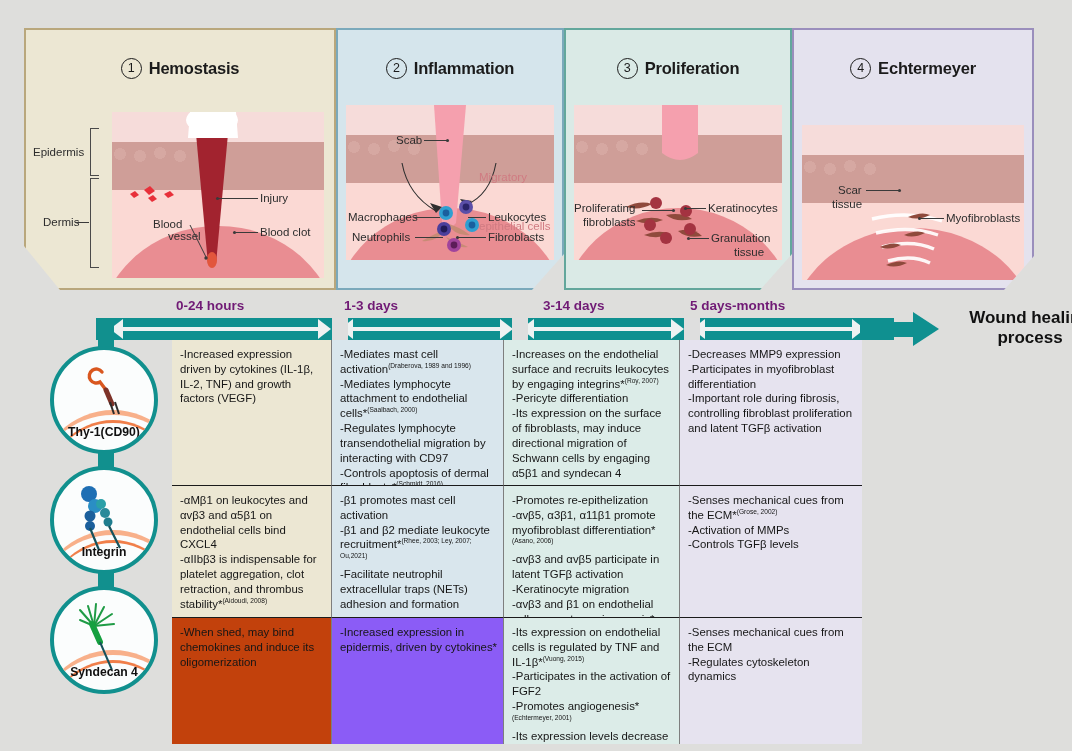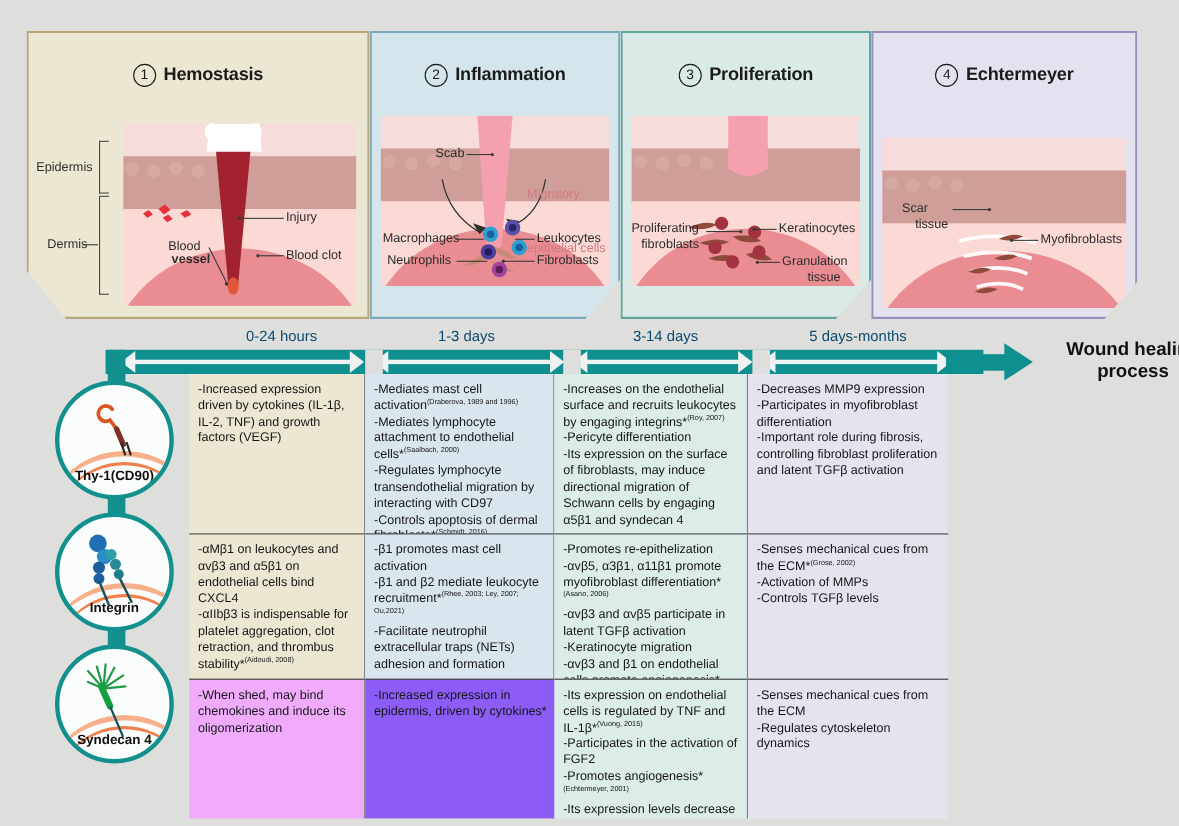--- a/index.html
+++ b/index.html
@@ -54,22 +54,22 @@
   .lbl { position:absolute; font-size:11.5px; color:#2d2d2d; line-height:1.12; white-space:nowrap; }
   .lbl.pink { color:#d07b82; }
   .ln { position:absolute; background:#3a3a3a; height:1px; }
   .dot { position:absolute; width:3px; height:3px; border-radius:50%; background:#3a3a3a; }
 
   
   .brk { position:absolute; border:1.3px solid #4a4a4a; border-right:none; width:9px; }
 
   
   .tl-label {
-    position:absolute; font-size:13.5px; font-weight:normal; color:#0c4a6e;
-    text-align:center; top:298px;
+    position:absolute; font-size:13.5px; font-weight:bold; color:#701a75;
+    top:298px;
   }
   .tl-bar { position:absolute; left:96px; top:318px; height:22px; right:178px; background:#0f9090; }
   .tl-notch { position:absolute; top:318px; height:22px; width:16px; background:#dedede; }
   .arr-l, .arr-r { position:absolute; top:319px; width:0; height:0; }
   .arr-l { border-top:10px solid transparent; border-bottom:10px solid transparent; border-right:13px solid #eef2f2; }
   .arr-r { border-top:10px solid transparent; border-bottom:10px solid transparent; border-left:13px solid #eef2f2; }
   .tl-inner { position:absolute; top:327px; height:4px; background:#eef2f2; }
   .bigarrow-shaft { position:absolute; left:860px; top:322px; width:56px; height:15px; background:#0f9090; }
   .bigarrow-head { position:absolute; left:913px; top:312px; width:0;height:0;
      border-top:17px solid transparent; border-bottom:17px solid transparent; border-left:26px solid #0f9090; }
@@ -128,21 +128,21 @@
 
     <div class="brk" style="left:64px; top:98px; height:48px;"></div>
     <div class="brk" style="left:64px; top:148px; height:90px;"></div>
     <div class="lbl" style="left:7px; top:116px;">Epidermis</div>
     <div class="lbl" style="left:17px; top:186px;">Dermis</div>
     <div class="ln" style="left:49px; top:192px; width:14px;"></div>
     <div class="lbl" style="left:234px; top:162px;">Injury</div>
     <div class="ln" style="left:192px; top:168px; width:40px;"></div>
       <div class="dot" style="left:190px; top:167px;"></div>
     <div class="lbl" style="left:127px; top:188px;">Blood</div>
-    <div class="lbl" style="left:130px; top:200px;font-weight:bold;">vessel</div>
+    <div class="lbl" style="left:142px; top:200px;">vessel</div>
     <svg style="position:absolute;left:0;top:0;width:100%;height:100%;pointer-events:none">
       <path d="M164,195 L180,227" stroke="#3a3a3a" stroke-width="1" fill="none"></path>
       <circle cx="180" cy="228" r="1.7" fill="#3a3a3a"></circle>
     </svg>
     <div class="lbl" style="left:234px; top:196px;">Blood clot</div>
     <div class="ln" style="left:210px; top:202px; width:22px;"></div>
       <div class="dot" style="left:207px; top:201px;"></div>
   </div>
 
   <div class="panel" id="p1" style="left:336px; width:228px; background:#d5e5ec; border-color:#7ba9bb;
@@ -262,32 +262,32 @@
             <path d="M86,136 q24,-7 42,2"></path>
         </g>
         <g fill="#8f4a3c">
           <path d="M106,92 q14,-6 22,-2 q-12,6 -22,2"></path>
           <path d="M102,110 q13,-6 21,-2 q-12,6 -21,2"></path>
           <path d="M78,122 q13,-6 21,-2 q-12,6 -21,2"></path>
           <path d="M84,140 q13,-6 21,-2 q-12,6 -21,2"></path>
         </g>
       </svg>
     </div>
-    <div class="lbl" style="left:26px; top:154px;">Scar</div>
+    <div class="lbl" style="left:44px; top:154px;">Scar</div>
     <div class="lbl" style="left:38px; top:168px;">tissue</div>
     <div class="ln" style="left:72px; top:160px; width:34px;"></div>
       <div class="dot" style="left:104px;top:159px;"></div>
     <div class="lbl" style="left:152px; top:182px;">Myofibroblasts</div>
     <div class="ln" style="left:127px; top:188px; width:23px;"></div>
       <div class="dot" style="left:124px;top:187px;"></div>
   </div>
 
   <div class="tl-label" style="left:176px; width:160px;">0-24 hours</div>
   <div class="tl-label" style="left:344px; width:160px;">1-3 days</div>
-  <div class="tl-label" style="left:520px; width:170px;">3-14 days</div>
+  <div class="tl-label" style="left:543px; width:170px;">3-14 days</div>
   <div class="tl-label" style="left:690px; width:180px;">5 days-months</div>
 
   <div class="tl-bar"></div>
 
   <div class="tl-inner" style="left:122px; width:198px;"></div>
   <div class="arr-l" style="left:110px;"></div>
   <div class="arr-r" style="left:318px;"></div>
   <div class="tl-inner" style="left:352px; width:150px;"></div>
   <div class="arr-l" style="left:340px;"></div>
   <div class="arr-r" style="left:500px;"></div>
@@ -359,19 +359,19 @@
     <div class="cell" style="left:0;   top:0;   width:160px; height:146px; background:#ece7d3; border-right:1.5px solid #7e7e7e; border-bottom:1.5px solid #1b1b1b;">-Increased expression driven by cytokines (IL-1β, IL-2, TNF) and growth factors (VEGF)</div>
     <div class="cell" style="left:160px; top:0; width:172px; height:146px; background:#d9e6ed; border-right:1.5px solid #7e7e7e; border-bottom:1.5px solid #1b1b1b;">-Mediates mast cell activation<sup class="cite">(Draberova, 1989 and 1996)</sup><br>-Mediates lymphocyte attachment to endothelial cells*<sup class="cite">(Saalbach, 2000)</sup><br>-Regulates  lymphocyte transendothelial migration by interacting with CD97<br>-Controls apoptosis of dermal fibroblasts*<sup class="cite">(Schmidt, 2016)</sup></div>
     <div class="cell" style="left:332px; top:0; width:176px; height:146px; background:#dcece8; border-right:1.5px solid #7e7e7e; border-bottom:1.5px solid #1b1b1b;">-Increases on the endothelial surface and recruits leukocytes by engaging integrins*<sup class="cite">(Roy, 2007)</sup><br>-Pericyte differentiation<br>-Its  expression on the surface of fibroblasts, may induce directional migration of Schwann cells by engaging α5β1 and syndecan 4</div>
     <div class="cell" style="left:508px; top:0; width:182px; height:146px; background:#e6e3ef; border-bottom:1.5px solid #1b1b1b;">-Decreases MMP9 expression<br>-Participates in myofibroblast differentiation<br>-Important role during fibrosis, controlling fibroblast proliferation and latent TGFβ activation</div>
 
     <div class="cell" style="left:0;   top:146px; width:160px; height:132px; background:#ece7d3; border-right:1.5px solid #7e7e7e; border-bottom:1.5px solid #1b1b1b;">-αMβ1 on leukocytes and αvβ3 and α5β1 on endothelial cells bind CXCL4<br>-αIIbβ3 is indispensable for platelet aggregation, clot retraction, and thrombus stability*<sup class="cite">(Aidoudi, 2008)</sup></div>
     <div class="cell" style="left:160px; top:146px; width:172px; height:132px; background:#d9e6ed; border-right:1.5px solid #7e7e7e; border-bottom:1.5px solid #1b1b1b;">-β1 promotes mast cell activation<br>-β1 and β2 mediate leukocyte recruitment*<sup class="cite">(Rhee, 2003; Ley, 2007; Ou,2021)</sup><br>-Facilitate neutrophil extracellular traps (NETs) adhesion and formation</div>
     <div class="cell" style="left:332px; top:146px; width:176px; height:132px; background:#dcece8; border-right:1.5px solid #7e7e7e; border-bottom:1.5px solid #1b1b1b;">-Promotes re-epithelization<br>-αvβ5, α3β1, α11β1 promote myofibroblast differentiation*<sup class="cite">(Asano, 2006)</sup><br>-αvβ3 and αvβ5 participate in latent TGFβ activation<br>-Keratinocyte migration<br>-αvβ3 and β1 on endothelial cells promote angiogenesis*<br>-Increased expression driven by cytokines</div>
     <div class="cell" style="left:508px; top:146px; width:182px; height:132px; background:#e6e3ef; border-bottom:1.5px solid #1b1b1b;">-Senses mechanical cues from the ECM*<sup class="cite">(Grose, 2002)</sup><br>-Activation of MMPs<br>-Controls TGFβ levels</div>
 
-    <div class="cell" style="left:0;   top:278px; width:160px; height:126px; background:#f0abfc; border-right:1.5px solid #7e7e7e;">-When shed,  may bind chemokines and induce its oligomerization</div>
+    <div class="cell" style="left:0;   top:278px; width:160px; height:126px; background:#c2410c; border-right:1.5px solid #7e7e7e;">-When shed,  may bind chemokines and induce its oligomerization</div>
     <div class="cell" style="left:160px; top:278px; width:172px; height:126px; background:#8b5cf6; border-right:1.5px solid #7e7e7e;">-Increased expression in epidermis, driven by cytokines*</div>
     <div class="cell" style="left:332px; top:278px; width:176px; height:126px; background:#dcece8; border-right:1.5px solid #7e7e7e;">-Its expression on endothelial cells is regulated by TNF and IL-1β*<sup class="cite">(Vuong, 2015)</sup><br>-Participates in the activation of FGF2<br>-Promotes angiogenesis*<sup class="cite">(Echtermeyer, 2001)</sup><br>-Its expression levels decrease in keratinocytes, but increase in endothelial cells during angiogenesis*</div>
     <div class="cell" style="left:508px; top:278px; width:182px; height:126px; background:#e6e3ef;">-Senses mechanical cues from the ECM<br>-Regulates cytoskeleton dynamics</div>
   </div>
 
 </div>
 
 </body></html>

